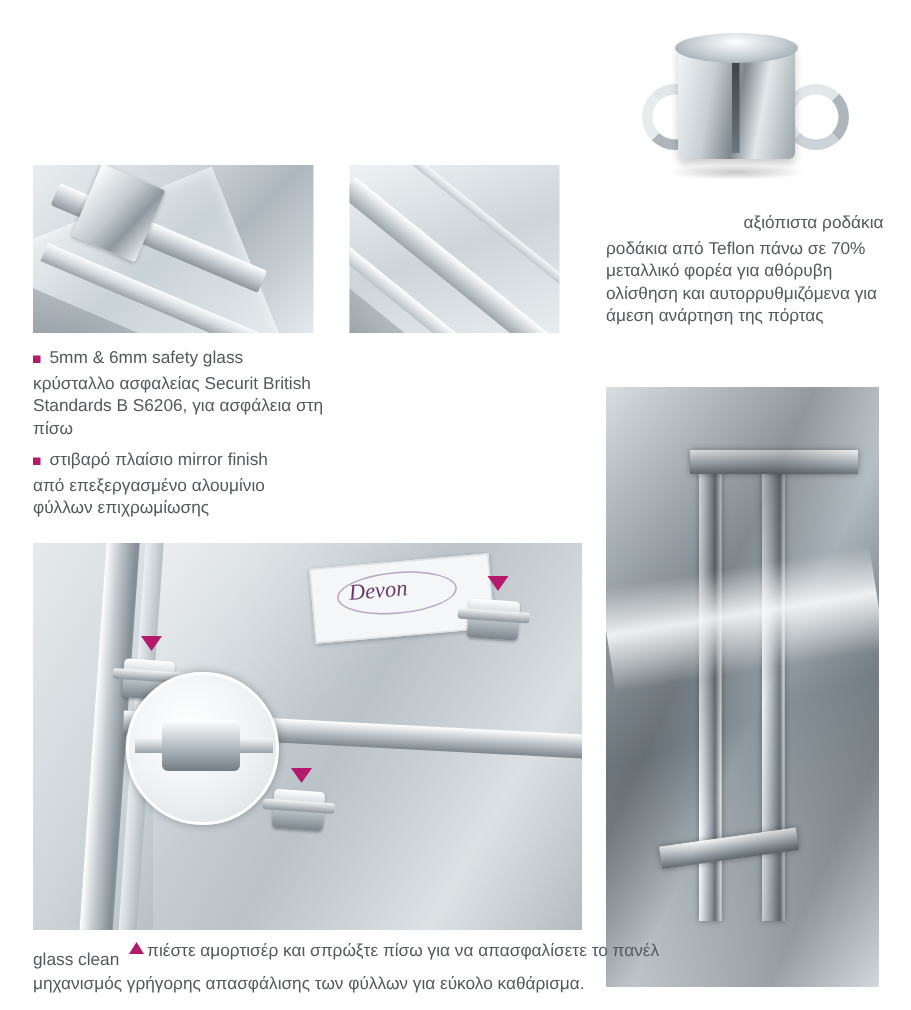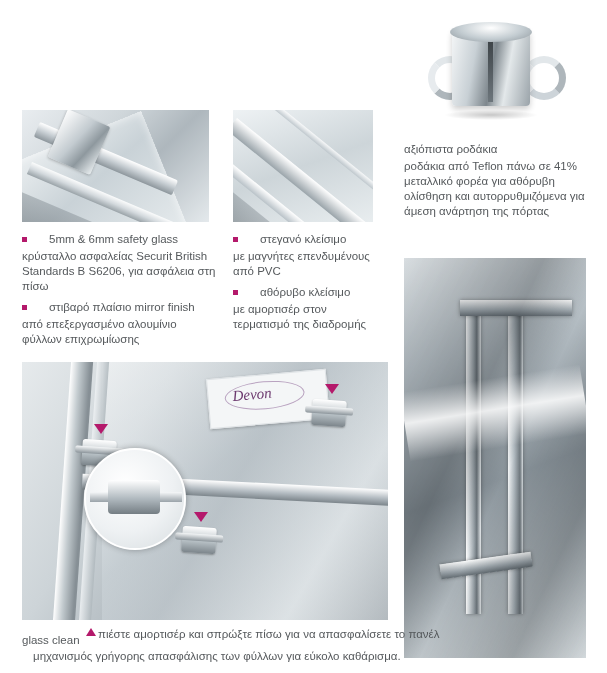--- a/index.html
+++ b/index.html
@@ -241,44 +241,43 @@
     padding-left: 11px;
     margin-bottom: 2px;
   }
   .bullet-row .sq {
     position: absolute; left: 0; top: 5px;
     width: 5px; height: 5px; background: #b4196b;
   }
   .b-head {
     color: #55595c;
     font-size: 11.5px;
-    margin-left: 16px;
   }
   .b-sub { color: #55595c; }
 
   .col1 { left: 22px; top: 232px; width: 196px; }
   .col2 { left: 233px; top: 232px; width: 150px; }
   .col3 { left: 404px; top: 142px; width: 185px; }
 
-  .col3 .t-title { font-size: 11.5px; color: #55595c; margin-bottom: 2px; }
+  .col3 .t-title { font-size: 11.5px; color: #55595c; margin-bottom: 2px; text-align: right; }
   .col3 .t-body { font-size: 11.5px; color: #55595c; line-height: 15px; }
 
   .caption {
     position: absolute; font-size: 11.5px; color: #55595c; line-height: 16px;
   }
   .cap-arrow {
     position: absolute; left: 86px; top: 628px;
     width: 0; height: 0;
     border-left: 5px solid transparent;
     border-right: 5px solid transparent;
     border-bottom: 8px solid #b4196b;
   }
   .cap-easy { left: 22px; top: 632px; }
   .cap-line1 { left: 98px; top: 626px; }
-  .cap-line2 { left: 33px; top: 648px; }
+  .cap-line2 { left: 22px; top: 648px; }
 </style>
 </head>
 <body>
 
 <div class="page">
 
   <div class="photo ph1">
     <div class="glassA"></div>
     <div class="dark1"></div>
     <div class="barB"></div>
@@ -344,37 +343,24 @@
     </div>
     <div class="b-sub">κρύσταλλο ασφαλείας Securit British Standards B S6206, για ασφάλεια στη πίσω</div>
     <div style="height:6px"></div>
     <div class="bullet-row">
       <span class="sq"></span>
       <span class="b-head">στιβαρό πλαίσιο mirror finish</span>
     </div>
     <div class="b-sub">από επεξεργασμένο αλουμίνιο φύλλων επιχρωμίωσης</div>
   </div>
 
-  <div class="txt col2">
-    <div class="bullet-row">
-      <span class="sq"></span>
-      <span class="b-head">στεγανό κλείσιμο</span>
-    </div>
-    <div class="b-sub">με μαγνήτες επενδυμένους από PVC</div>
-    <div style="height:6px"></div>
-    <div class="bullet-row">
-      <span class="sq"></span>
-      <span class="b-head">αθόρυβο κλείσιμο</span>
-    </div>
-    <div class="b-sub">με αμορτισέρ στον τερματισμό της διαδρομής</div>
-  </div>
 
   <div class="txt col3">
     <div class="t-title">αξιόπιστα ροδάκια</div>
-    <div class="t-body">ροδάκια από Teflon πάνω σε 41% μεταλλικό φορέα για αθόρυβη ολίσθηση και αυτορρυθμιζόμενα για άμεση ανάρτηση της πόρτας</div>
+    <div class="t-body">ροδάκια από Teflon πάνω σε 70% μεταλλικό φορέα για αθόρυβη ολίσθηση και αυτορρυθμιζόμενα για άμεση ανάρτηση της πόρτας</div>
   </div>
 
   <div class="cap-arrow"></div>
   <div class="caption cap-easy">glass clean</div>
   <div class="caption cap-line1">πιέστε αμορτισέρ και σπρώξτε πίσω για να απασφαλίσετε το πανέλ</div>
   <div class="caption cap-line2">μηχανισμός γρήγορης απασφάλισης των φύλλων για εύκολο καθάρισμα.</div>
 
 </div>
 
 </body></html>

